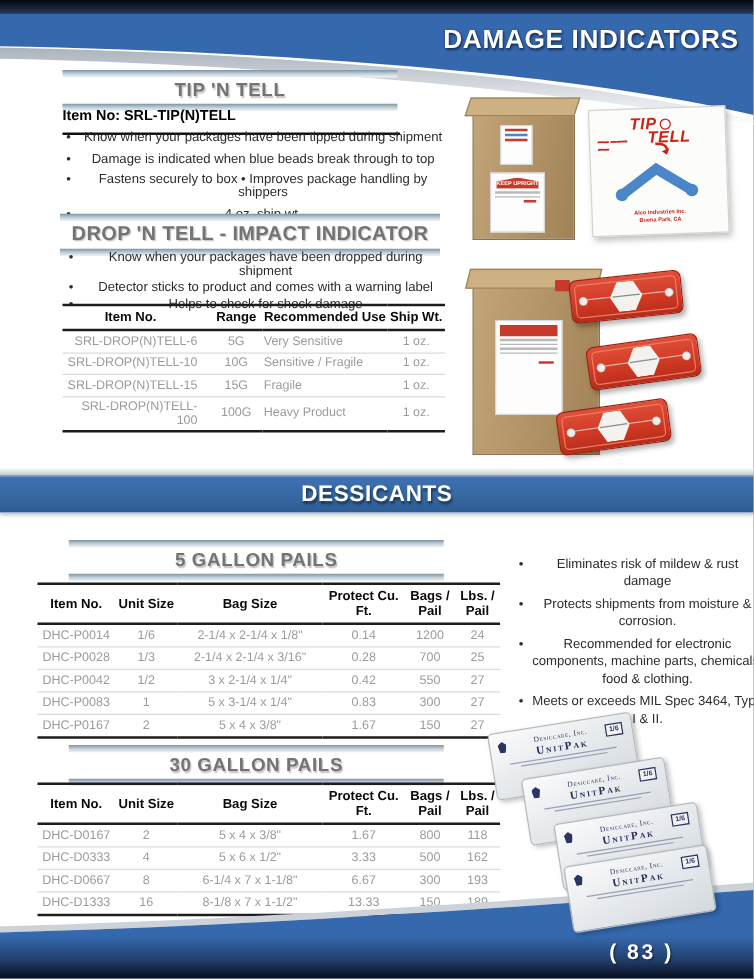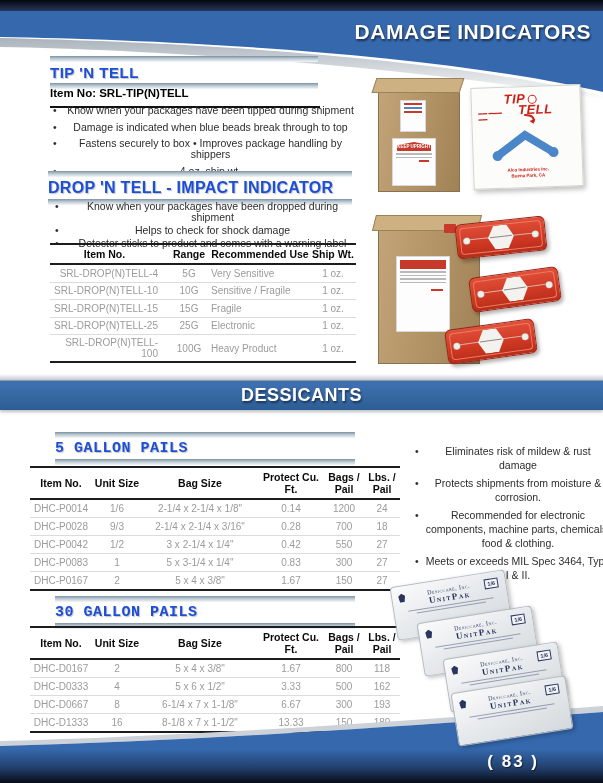--- a/index.html
+++ b/index.html
@@ -4,29 +4,29 @@
 <style>
   html,body{margin:0;padding:0;background:#6b6b6b;}
   #page{position:relative;width:603px;height:783px;background:#ffffff;overflow:hidden;
         font-family:"Liberation Sans","DejaVu Sans",sans-serif;margin:0 auto;}
   
   #top-banner{position:absolute;left:0;top:0;width:603px;height:100px;}
   #banner-title{position:absolute;top:20px;right:12px;font-size:21px;font-weight:bold;color:#fff;
         letter-spacing:.5px;text-shadow:1px 2px 2px rgba(10,20,40,.65),0 0 1px #16325c;z-index:2;}
   
   .gbar{height:6px;background:linear-gradient(180deg,#7d93a4 0%,#bcc9d3 45%,#f3f7f9 100%);}
-  .sec-hdr h2{margin:2px 0;color:#1d4ed8;font-weight:bold;
+  .sec-hdr h2{margin:2px 0;text-align:center;color:#737373;font-weight:bold;
         text-shadow:1px 1px 1px #c3c3c3;}
   .sec-hdr{position:absolute;}
   #tip-hdr{left:50px;top:56px;width:268px;}
   #tip-hdr h2{font-size:15px;letter-spacing:.5px;}
   #drop-hdr{left:48px;top:171px;width:304px;}
   #drop-hdr h2{font-size:16px;letter-spacing:.3px;}
   #g5-hdr{left:55px;top:432px;width:300px;}
-  #g5-hdr h2,#g30-hdr h2{font-size:15px;letter-spacing:.5px;font-family:Liberation Mono, monospace;}
+  #g5-hdr h2,#g30-hdr h2{font-size:15px;letter-spacing:.5px;}
   #g30-hdr{left:55px;top:596px;width:300px;}
   
   #item-line{position:absolute;left:50px;top:87px;width:270px;font-size:11.5px;font-weight:bold;
         color:#000;border-bottom:2.5px solid #111;padding-bottom:7px;}
   
   .bullets{position:absolute;color:#2c2c2c;font-size:10.5px;}
   .bullets div{position:relative;padding-left:10px;text-align:center;}
   .bullets div::before{content:"•";position:absolute;left:0;top:0;}
   #tip-bullets{left:53px;top:105px;width:305px;}
   #tip-bullets div{margin-bottom:5.5px;line-height:11px;}
@@ -155,62 +155,56 @@
     <div>4 oz. ship wt.</div>
   </div>
 
   <div id="drop-hdr" class="sec-hdr">
     <div class="gbar"></div>
     <h2>DROP 'N TELL - IMPACT INDICATOR</h2>
     <div class="gbar"></div>
   </div>
   <div id="drop-bullets" class="bullets">
     <div>Know when your packages have been dropped during shipment</div>
+    <div>Detector sticks to product and comes with a warning label</div>
     <div>Helps to check for shock damage</div>
-    <div>Detector sticks to product and comes with a warning label</div>
   </div>
 
   <table id="drop-table" class="ptable">
     <colgroup>
         <col style="width:118px">
         <col style="width:42px">
         <col style="width:100px">
         <col style="width:46px">
       </colgroup>
     <thead>
       <tr>
         <th class="c-item">Item No.</th>
         <th>Range</th>
         <th>Recommended Use</th>
         <th>Ship Wt.</th>
       </tr>
     </thead>
     <tbody>
       <tr>
-        <td class="c-item">SRL-DROP(N)TELL-4</td>
+        <td class="c-item">SRL-DROP(N)TELL-6</td>
         <td>5G</td>
         <td class="c-use">Very Sensitive</td>
         <td>1 oz.</td>
       </tr>
       <tr>
         <td class="c-item">SRL-DROP(N)TELL-10</td>
         <td>10G</td>
         <td class="c-use">Sensitive / Fragile</td>
         <td>1 oz.</td>
       </tr>
       <tr>
         <td class="c-item">SRL-DROP(N)TELL-15</td>
         <td>15G</td>
         <td class="c-use">Fragile</td>
-        <td>1 oz.</td>
-      </tr>
-      <tr>
-        <td class="c-item">SRL-DROP(N)TELL-25</td>
-        <td>25G</td>
-        <td class="c-use">Electronic</td>
         <td>1 oz.</td>
       </tr>
       <tr>
         <td class="c-item">SRL-DROP(N)TELL-100</td>
         <td>100G</td>
         <td class="c-use">Heavy Product</td>
         <td>1 oz.</td>
       </tr>
     </tbody>
   </table>
@@ -325,25 +319,25 @@
       <tr>
         <td>DHC-P0014</td>
         <td>1/6</td>
         <td>2-1/4 x 2-1/4 x 1/8"</td>
         <td>0.14</td>
         <td>1200</td>
         <td>24</td>
       </tr>
       <tr>
         <td>DHC-P0028</td>
-        <td>9/3</td>
+        <td>1/3</td>
         <td>2-1/4 x 2-1/4 x 3/16"</td>
         <td>0.28</td>
         <td>700</td>
-        <td>18</td>
+        <td>25</td>
       </tr>
       <tr>
         <td>DHC-P0042</td>
         <td>1/2</td>
         <td>3 x 2-1/4 x 1/4"</td>
         <td>0.42</td>
         <td>550</td>
         <td>27</td>
       </tr>
       <tr>

